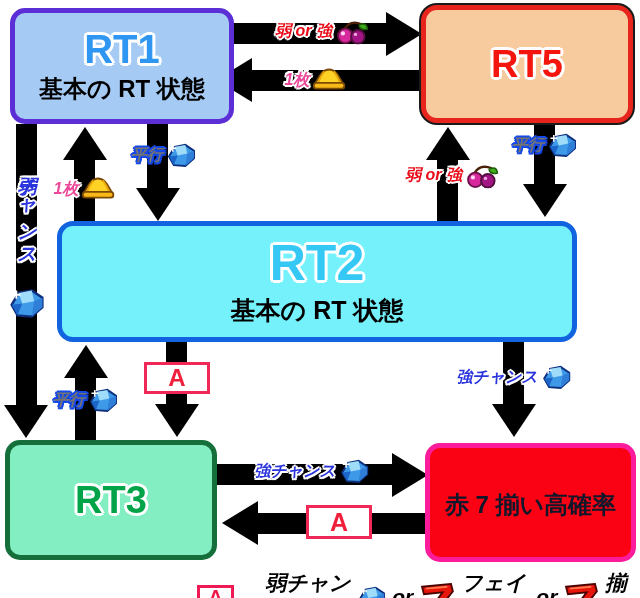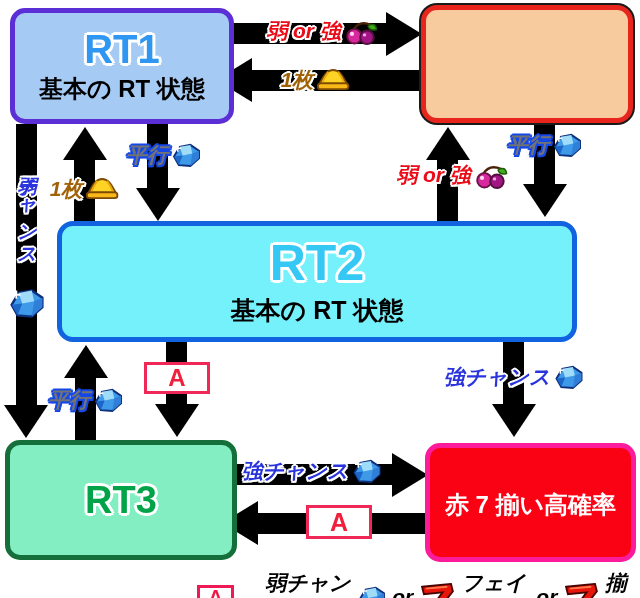--- a/index.html
+++ b/index.html
@@ -15,47 +15,47 @@
   #rt1 .t{font-size:40px;color:#2f96f2;}
   #rt1 .s{font-size:24px;margin-top:6px;}
   #rt5{left:421px;top:5px;width:212px;height:118px;background:#f8cb9e;
        border:5px solid #e8251c;border-radius:16px;box-shadow:0 0 0 2px #1a1a1a;}
   #rt5 .t{font-size:38px;color:#f3150e;}
   #rt5 .s{font-size:22px;margin-top:4px;}
   #rt2{left:57px;top:221px;width:520px;height:121px;background:#75f1fc;
        border:5px solid #1263e0;border-radius:16px;}
   #rt2 .t{font-size:50px;color:#35c8f5;}
   #rt2 .s{font-size:25px;margin-top:8px;}
-  #rt3{left:5px;top:440px;width:232px;height:120px;background:#84eec3;
+  #rt3{left:5px;top:440px;width:212px;height:120px;background:#84eec3;
        border:5px solid #156f3a;border-radius:15px;}
   #rt3 .t{font-size:38px;color:#00a347;}
   #rt3 .s{font-size:22px;margin-top:4px;}
   #rt4{left:425px;top:443px;width:211px;height:119px;background:#fb0114;
        border:5px solid #fb1b9b;border-radius:15px;}
   #rt4 .t{font-size:38px;color:#f50a14;}
-  #rt4 .s{font-size:24px;color:#ffffff;margin-top:6px;}
+  #rt4 .s{font-size:24px;color:#0f172a;margin-top:6px;}
   
   .ow{text-shadow:3px 0 0 #fff,-3px 0 0 #fff,0 3px 0 #fff,0 -3px 0 #fff,
       2.2px 2.2px 0 #fff,-2.2px 2.2px 0 #fff,2.2px -2.2px 0 #fff,-2.2px -2.2px 0 #fff;}
   .ow2{text-shadow:2px 0 0 #fff,-2px 0 0 #fff,0 2px 0 #fff,0 -2px 0 #fff,
       1.5px 1.5px 0 #fff,-1.5px 1.5px 0 #fff,1.5px -1.5px 0 #fff,-1.5px -1.5px 0 #fff;}
   .oblue{text-shadow:2px 0 0 #1448e8,-2px 0 0 #1448e8,0 2px 0 #1448e8,0 -2px 0 #1448e8,
       1.5px 1.5px 0 #1448e8,-1.5px 1.5px 0 #1448e8,1.5px -1.5px 0 #1448e8,-1.5px -1.5px 0 #1448e8;}
   
   .shaft{position:absolute;background:#000;}
   .head{position:absolute;width:0;height:0;}
   .h-right{border-top:22px solid transparent;border-bottom:22px solid transparent;border-left:36px solid #000;}
   .h-left{border-top:22px solid transparent;border-bottom:22px solid transparent;border-right:36px solid #000;}
   .h-down{border-left:22px solid transparent;border-right:22px solid transparent;border-top:33px solid #000;}
   .h-up{border-left:22px solid transparent;border-right:22px solid transparent;border-bottom:33px solid #000;}
   
   .lbl{position:absolute;display:inline-flex;align-items:center;gap:3px;white-space:nowrap;
-       font-style:italic;font-weight:bold;font-size:21px;transform:translate(-50%,-50%);}
+       font-style:italic;font-weight:bold;font-size:16px;transform:translate(-50%,-50%);}
   .c-red{color:#ea0c18;}
-  .c-orange{color:#a16207;}
+  .c-orange{color:#ec4899;}
   .c-white{color:#737373;}
   .c-blue{color:#2a34dd;}
   .lbl-vert{position:absolute;writing-mode:vertical-rl;text-orientation:upright;
        font-weight:bold;font-style:italic;font-size:19px;letter-spacing:2px;
        transform:translateX(-50%);}
   .icwrap{display:inline-flex;}
   
   .abox{position:absolute;background:#fff;border:3px solid #f02858;display:flex;
         align-items:center;justify-content:center;font-weight:bold;color:#f0203c;box-sizing:border-box;}
   
@@ -104,20 +104,21 @@
   <div class="head h-right" style="left:392px;top:453px;"></div>
 
   <div class="shaft" style="left:256px;top:513px;width:170px;height:21px;"></div>
   <div class="head h-left" style="left:222px;top:501px;"></div>
 
   <div class="box" id="rt1">
     <div class="t ow">RT1</div>
     <div class="s">基本の RT 状態</div>
   </div>
   <div class="box" id="rt5">
+    <div class="t ow">RT5</div>
   </div>
   <div class="box" id="rt2">
     <div class="t ow">RT2</div>
     <div class="s">基本の RT 状態</div>
   </div>
   <div class="box" id="rt3">
     <div class="t ow">RT3</div>
   </div>
   <div class="box" id="rt4">
     <div class="s">赤 7 揃い高確率</div>

